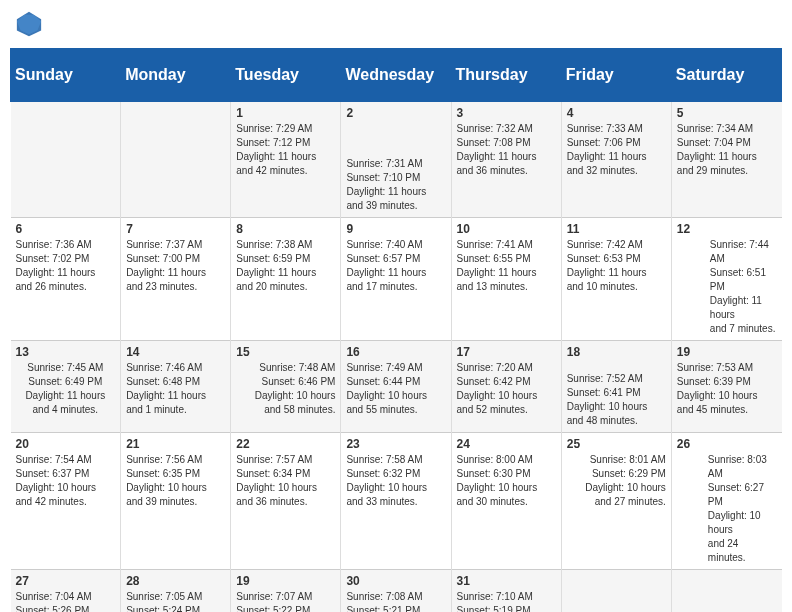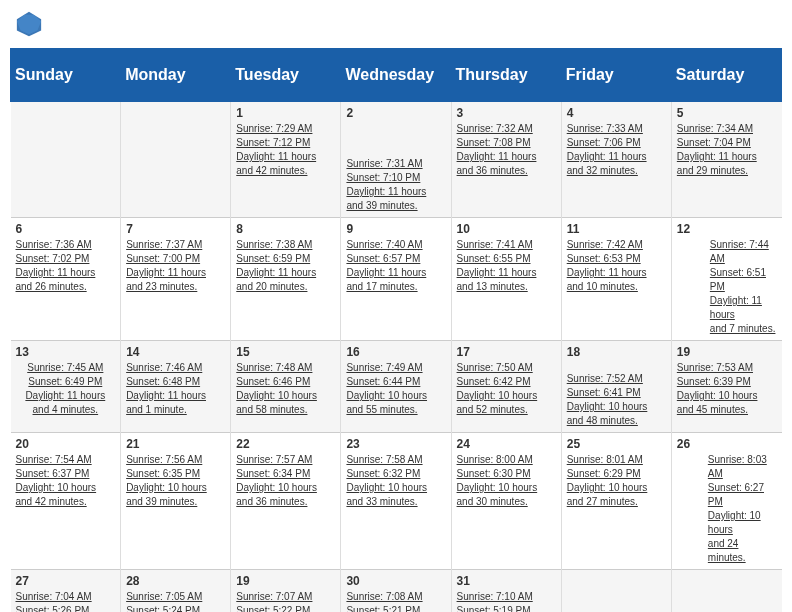--- a/index.html
+++ b/index.html
@@ -78,21 +78,20 @@
     .day-num {
       font-size: 12px;
       font-weight: bold;
       display: block;
       margin-bottom: 2px;
     }
     .cell-text {
       font-size: 10px;
       line-height: 1.4;
       color: #333;
-      text-decoration: underline;
     }
   </style>
 </head>
 <body>
 
 <div class="header">
   <div class="logo">
     <svg class="logo-icon" viewBox="0 0 30 30">
       <polygon points="15,2 28,10 28,22 15,28 2,22 2,10" fill="#1a5fa8" opacity="0.85"></polygon>
       <polygon points="20,5 28,12 24,22 15,26 6,22 2,12 10,5" fill="#4a8fd4" opacity="0.6"></polygon>
@@ -221,35 +220,35 @@
         </td>
         <td>
           <span class="day-num">14</span>
           <div class="cell-text" style="white-space: pre-line;">Sunrise: 7:46 AM
 Sunset: 6:48 PM
 Daylight: 11 hours
 and 1 minute.</div>
         </td>
         <td>
           <span class="day-num">15</span>
-          <div class="cell-text" style="white-space: pre-line;">Sunrise: 7:48 AM
+          <div class="cell-text" style="white-space: pre-line; text-align: right;">Sunrise: 7:48 AM
 Sunset: 6:46 PM
 Daylight: 10 hours
 and 58 minutes.</div>
         </td>
         <td>
           <span class="day-num">16</span>
           <div class="cell-text" style="white-space: pre-line;">Sunrise: 7:49 AM
 Sunset: 6:44 PM
 Daylight: 10 hours
 and 55 minutes.</div>
         </td>
         <td>
           <span class="day-num">17</span>
-          <div class="cell-text" style="white-space: pre-line;">Sunrise: 7:50 AM
+          <div class="cell-text" style="white-space: pre-line;">Sunrise: 7:20 AM
 Sunset: 6:42 PM
 Daylight: 10 hours
 and 52 minutes.</div>
         </td>
         <td>
           <span class="day-num">18</span>
           <div class="cell-text" style="white-space: pre-line; margin-top: 13px;">Sunrise: 7:52 AM
 Sunset: 6:41 PM
 Daylight: 10 hours
 and 48 minutes.</div>
@@ -293,21 +292,21 @@
         </td>
         <td>
           <span class="day-num">24</span>
           <div class="cell-text" style="white-space: pre-line;">Sunrise: 8:00 AM
 Sunset: 6:30 PM
 Daylight: 10 hours
 and 30 minutes.</div>
         </td>
         <td>
           <span class="day-num">25</span>
-          <div class="cell-text" style="white-space: pre-line;">Sunrise: 8:01 AM
+          <div class="cell-text" style="white-space: pre-line; text-align: right;">Sunrise: 8:01 AM
 Sunset: 6:29 PM
 Daylight: 10 hours
 and 27 minutes.</div>
         </td>
         <td>
           <span class="day-num">26</span>
           <div class="cell-text" style="white-space: pre-line; margin-left: 31px;">Sunrise: 8:03 AM
 Sunset: 6:27 PM
 Daylight: 10 hours
 and 24 minutes.</div>

